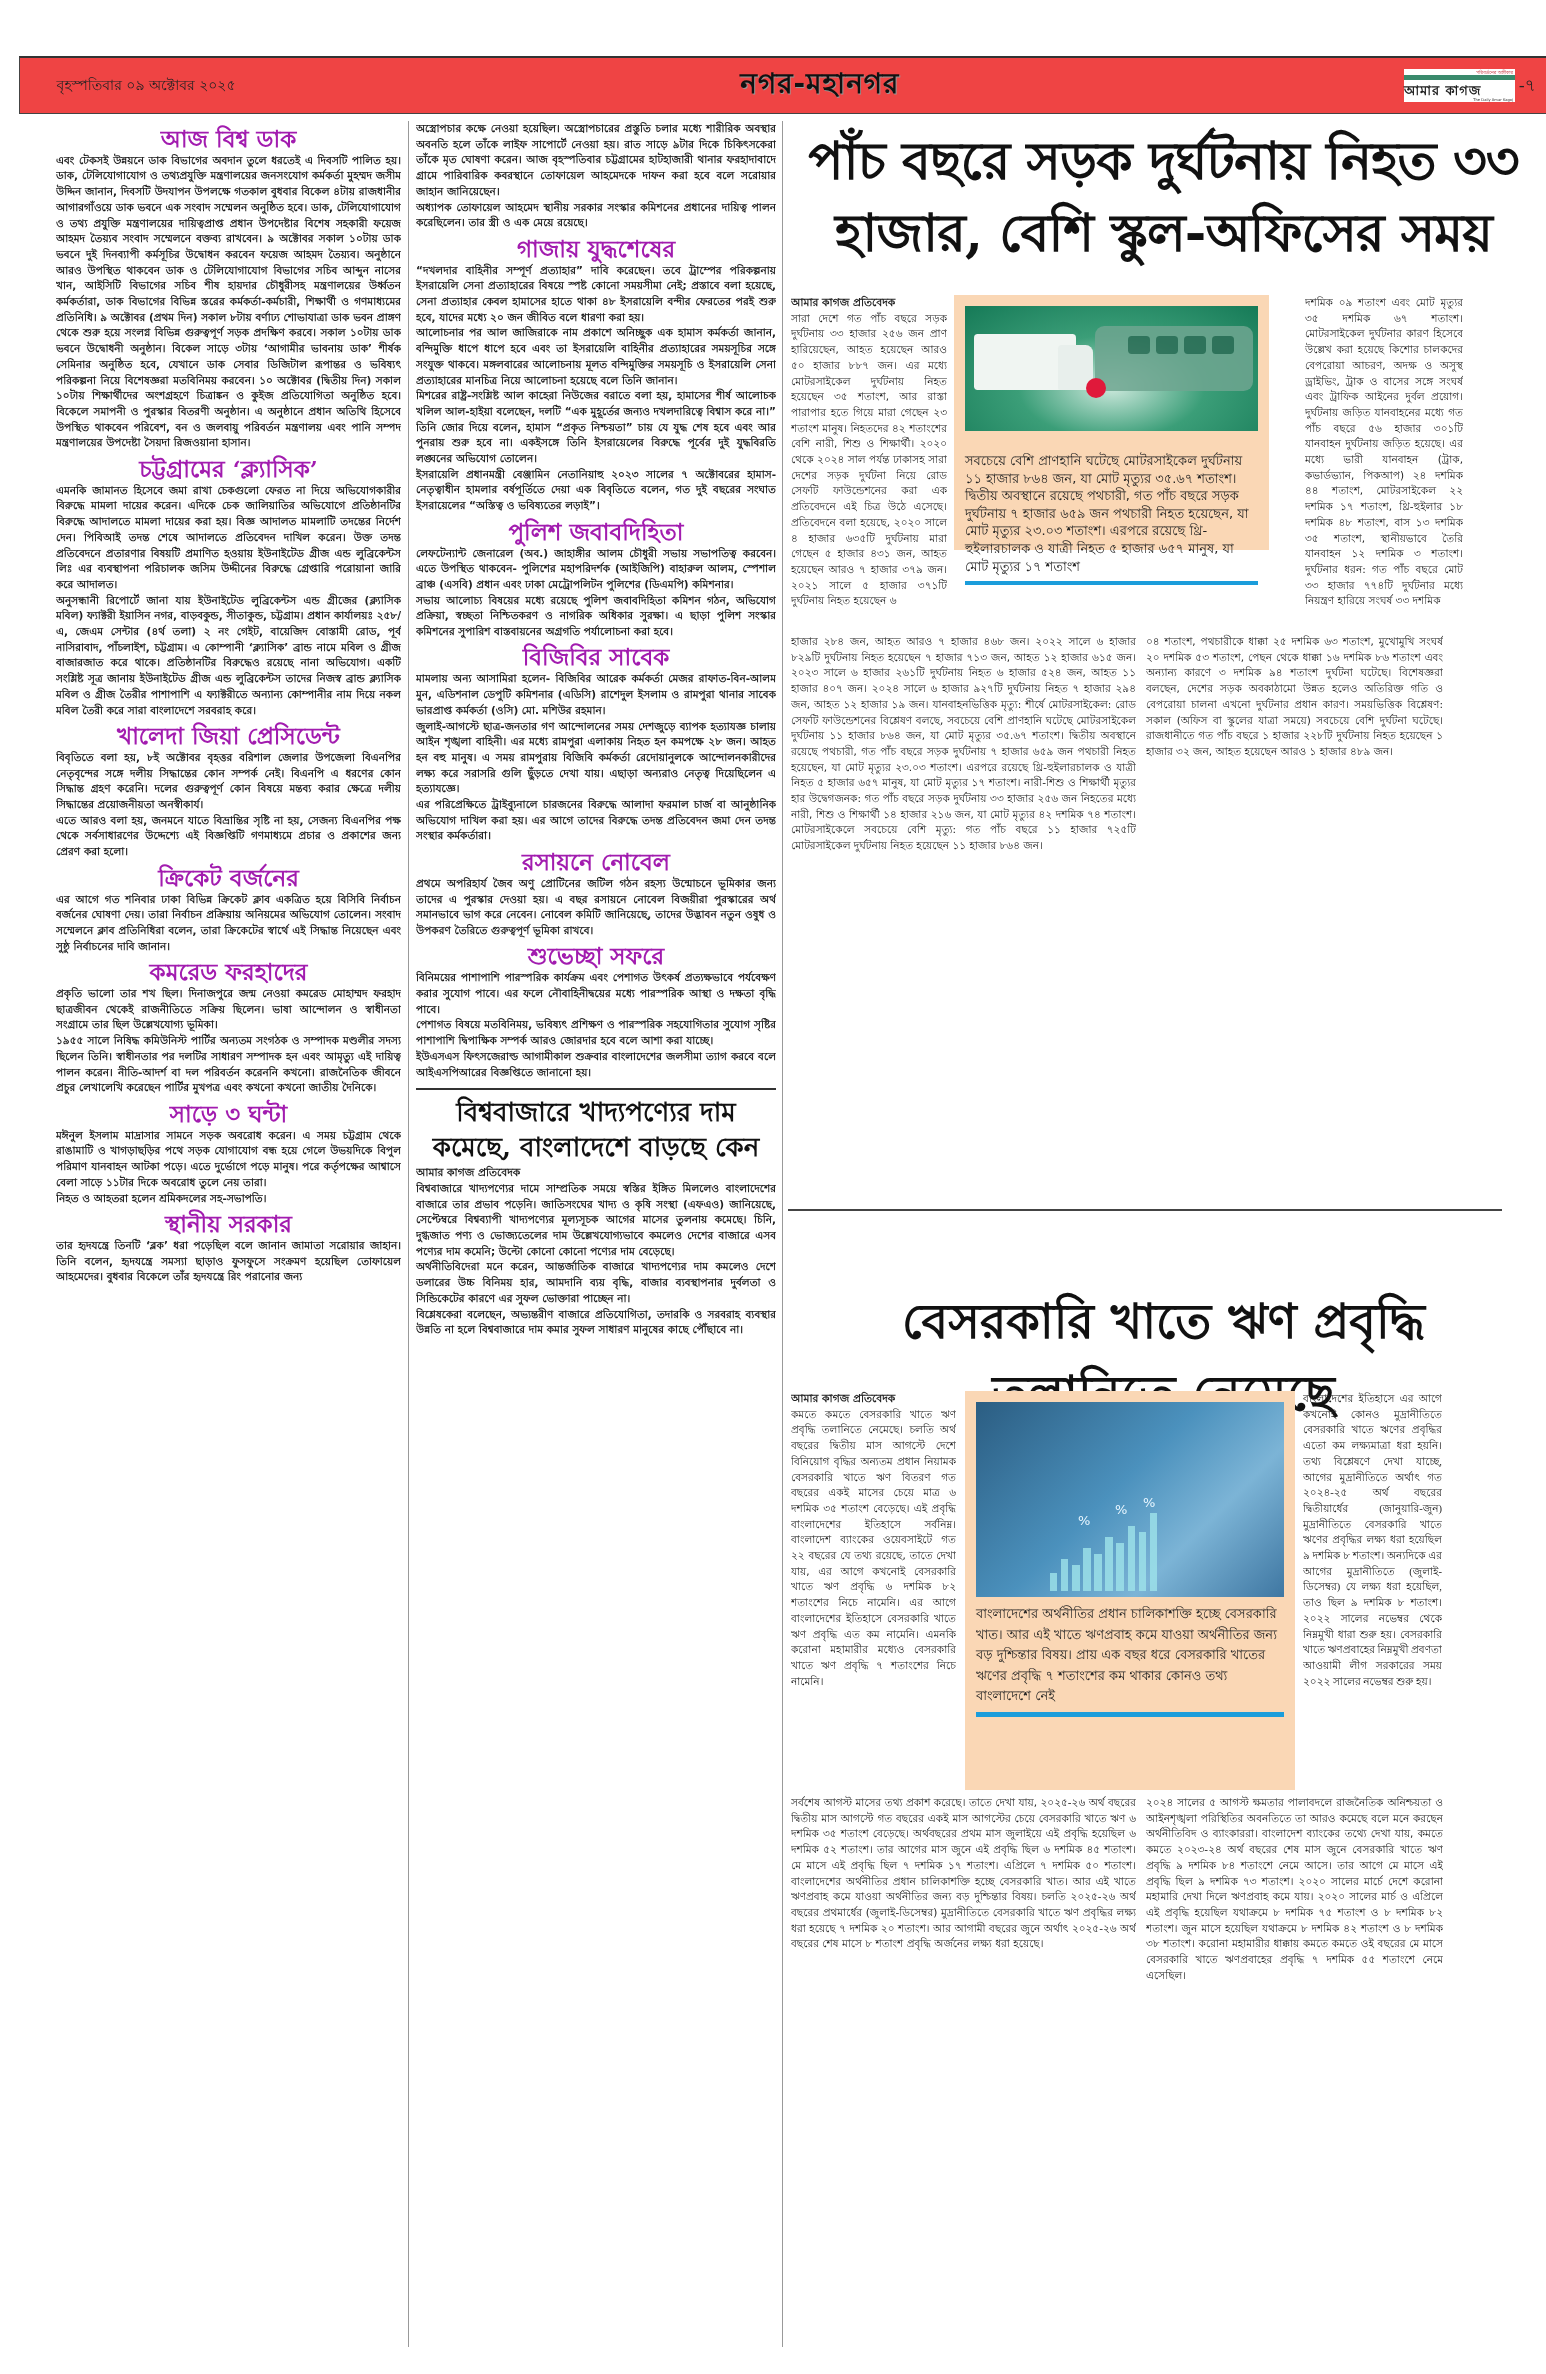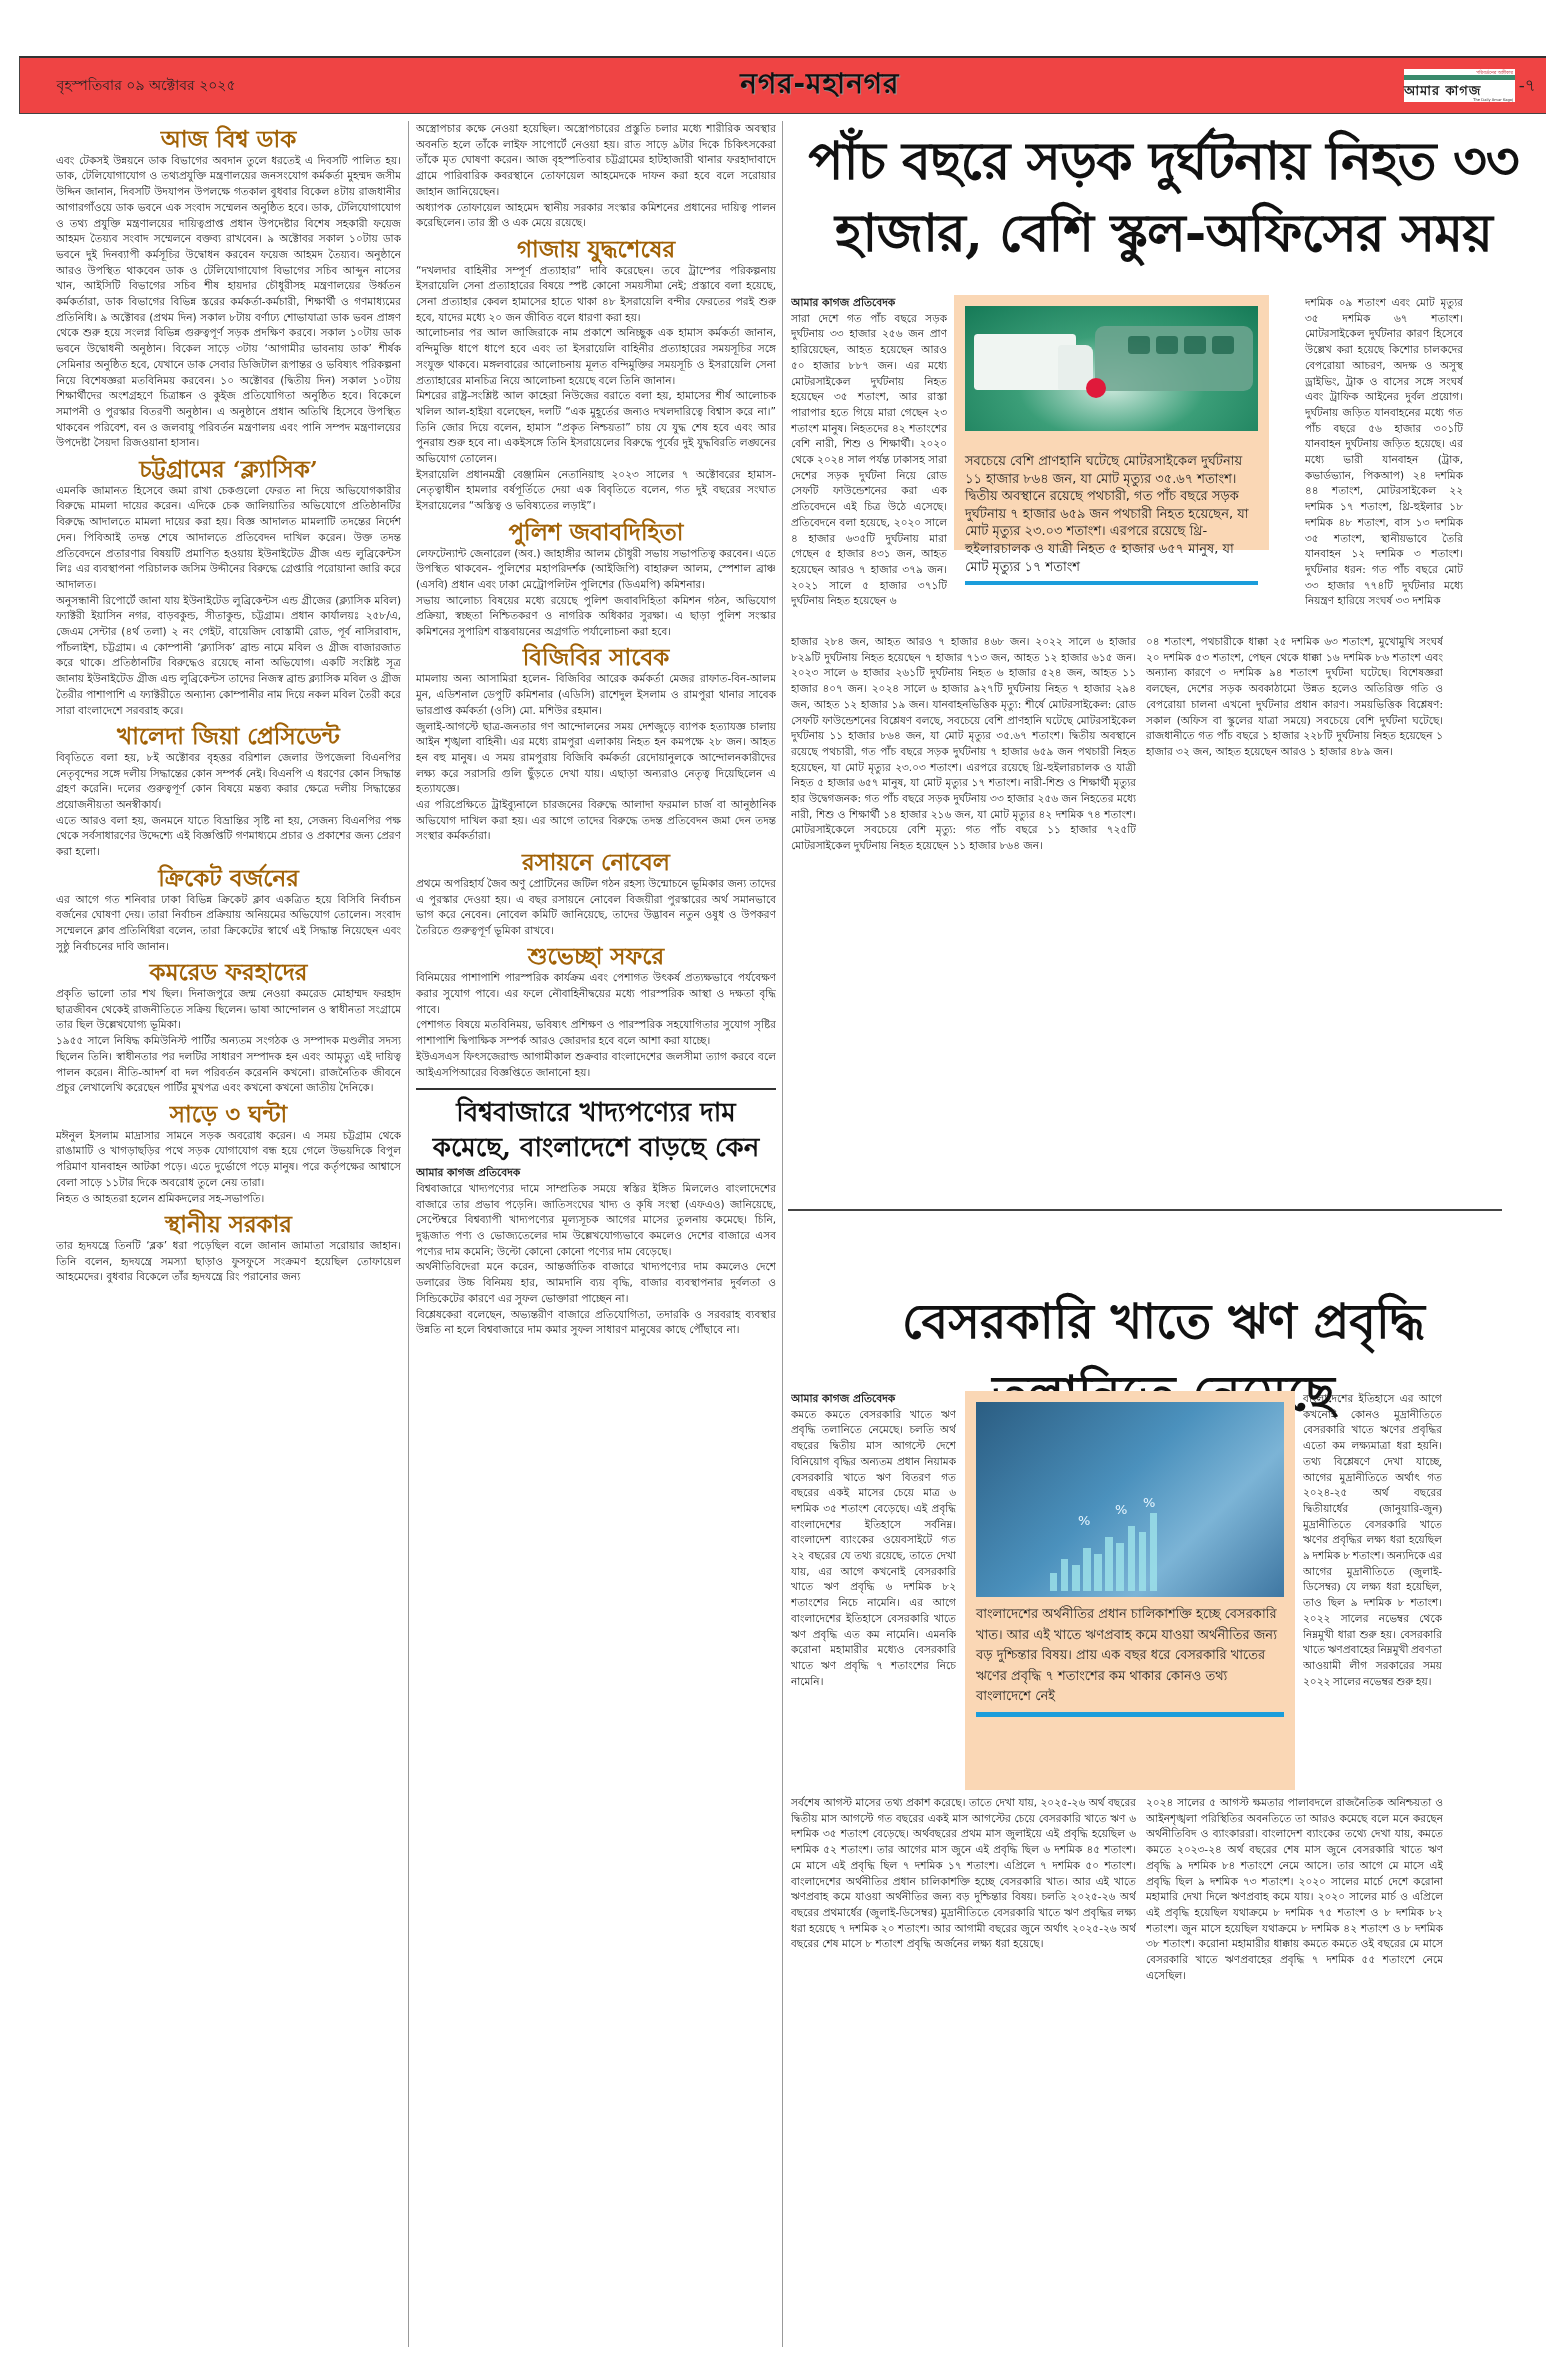--- a/index.html
+++ b/index.html
@@ -15,25 +15,25 @@
   .mh-title { font-size: 28px; font-weight: bold; color: #111; letter-spacing: 0.9px; text-shadow: 0.9px 0.9px 0 #999; }
   .mh-right { display: flex; align-items: center; gap: 3.7px; justify-content: flex-end; }
   .logo { width: 111px; height: 33px; position: relative; background: #fff; }
   .logo-bar { position: absolute; left: 0; top: 5.6px; width: 111px; height: 5.6px; background: #3a8a6c; }
   .logo-tag { position: absolute; right: 1.9px; top: 0; font-size: 4.6px; color: #c0202a; }
   .logo-text { position: absolute; left: 0; top: 12px; font-size: 13px; font-weight: bold; color: #222; letter-spacing: 0.9px; }
   .logo-sub { position: absolute; right: 1.9px; bottom: 0; font-size: 3.7px; color: #333; }
   .mh-page { font-size: 16.7px; color: #222; }
 
   .col { position: absolute; font-size: 10.5px; line-height: 15.7px; text-align: justify; color: #222; }
-  .col p { margin-bottom: 0; text-indent: 0; }
+  .col p { margin-bottom: 0; text-indent: 0; font-weight: bold; }
   .col-left { left: 56px; top: 121px; width: 345px; height: 2245px; overflow: hidden; }
   .col-mid { left: 416px; top: 121px; width: 360px; height: 2245px; overflow: hidden; }
   .vr { position: absolute; top: 121px; width: 0.9px; height: 2226px; background: #999; }
-  .sub-head { font-size: 23px; text-align: center; line-height: 28px; margin: 3.7px 0 0 0; color: #a16207; font-family: "DejaVu Serif", serif; }
+  .sub-head { font-size: 23px; text-align: center; line-height: 28px; margin: 3.7px 0 0 0; color: #a21caf; font-family: "DejaVu Serif", serif; }
   .hr { height: 1.9px; background: #333; margin: 7.4px 0 5.6px 0; }
   .big-mid-head { font-size: 26px; text-align: center; line-height: 35px; font-family: "DejaVu Serif", serif; color: #111; }
   .byline { font-weight: bold; font-size: 10.7px; }
 
   .lead-head { position: absolute; left: 788px; top: 125px; width: 751px; text-align: center; font-size: 52px; line-height: 72px; font-weight: bold; font-family: "DejaVu Serif", serif; color: #111; letter-spacing: -0.9px; }
   .lead-col { position: absolute; font-size: 10.5px; line-height: 15.7px; text-align: justify; color: #222; overflow: hidden; }
   .photo-box1 { position: absolute; left: 954px; top: 295px; width: 315px; height: 255px; background: #fad7b5; padding: 11px 11px 0 11px; }
   .photo1 { width: 293px; height: 125px; background: radial-gradient(ellipse at 50% 65%, #cde9dd 0%, #3b9e78 45%, #167a57 100%); position: relative; overflow: hidden; }
   .truck { position: absolute; left: 9.3px; top: 28px; width: 102px; height: 56px; background: #f0f5f2; border-radius: 3.7px; }
   .truck-cab { position: absolute; left: 93px; top: 39px; width: 35px; height: 45px; background: #e8efec; border-radius: 3.7px 7.4px 1.9px 1.9px; }

